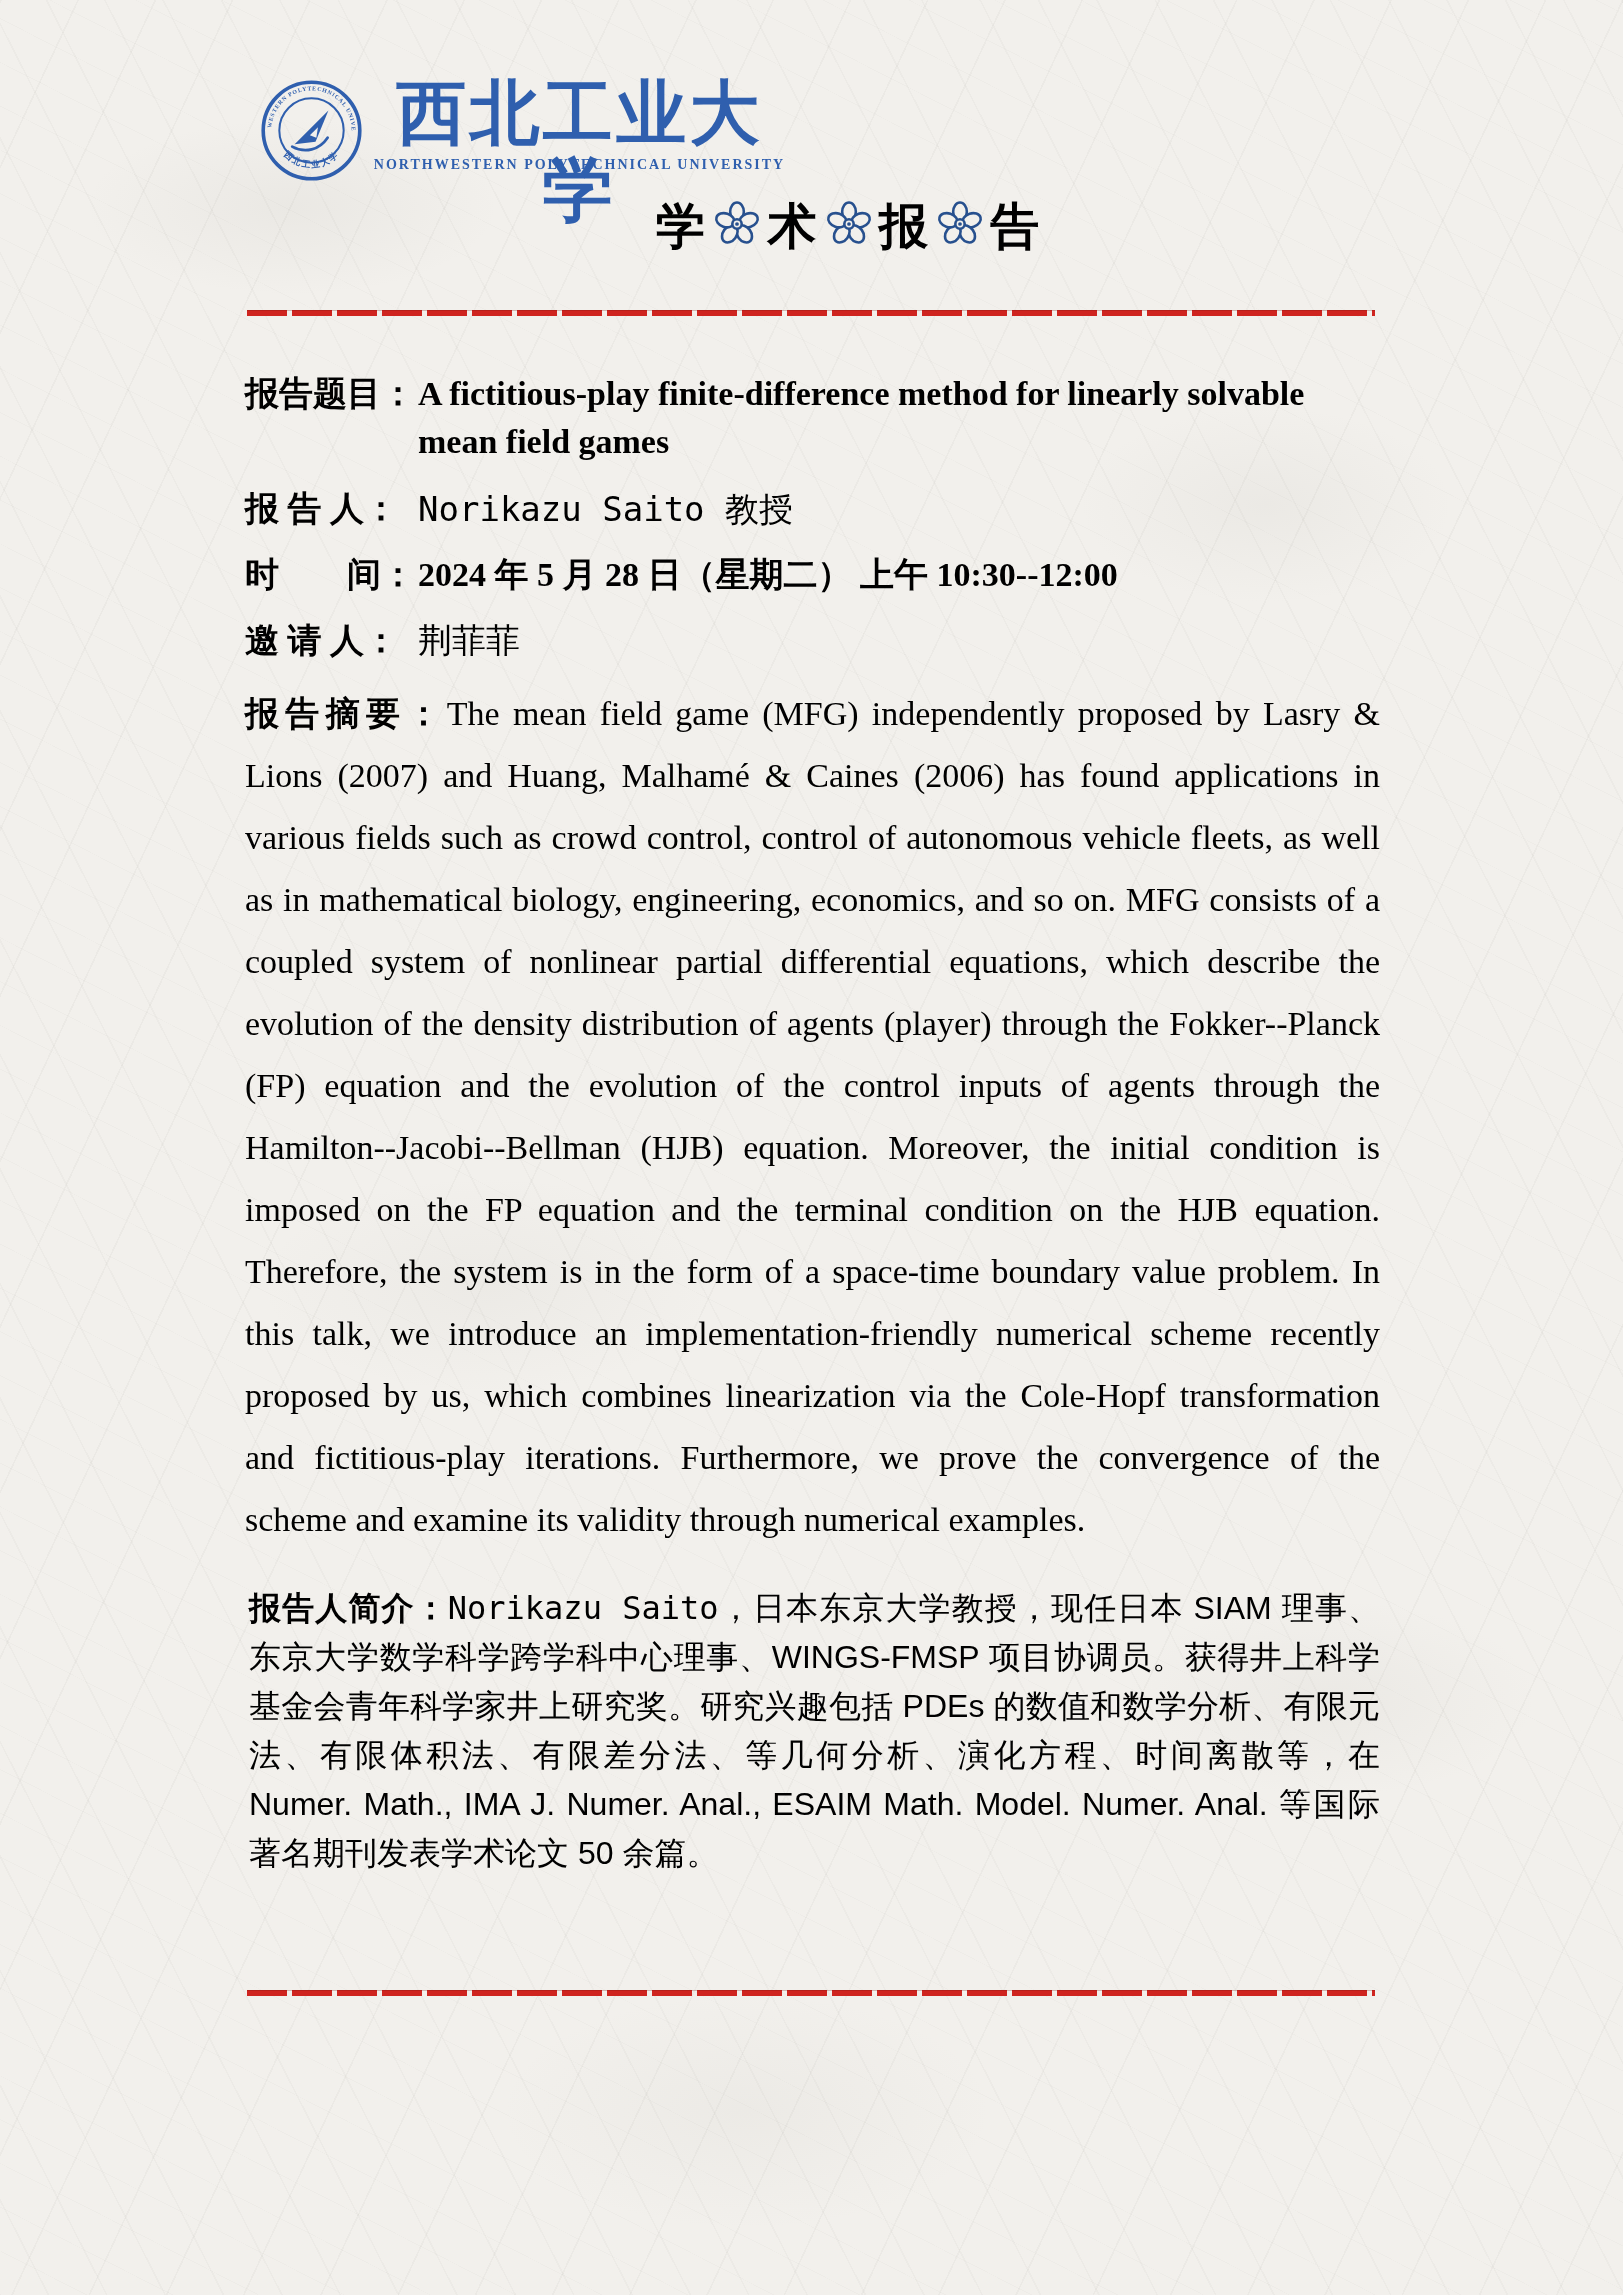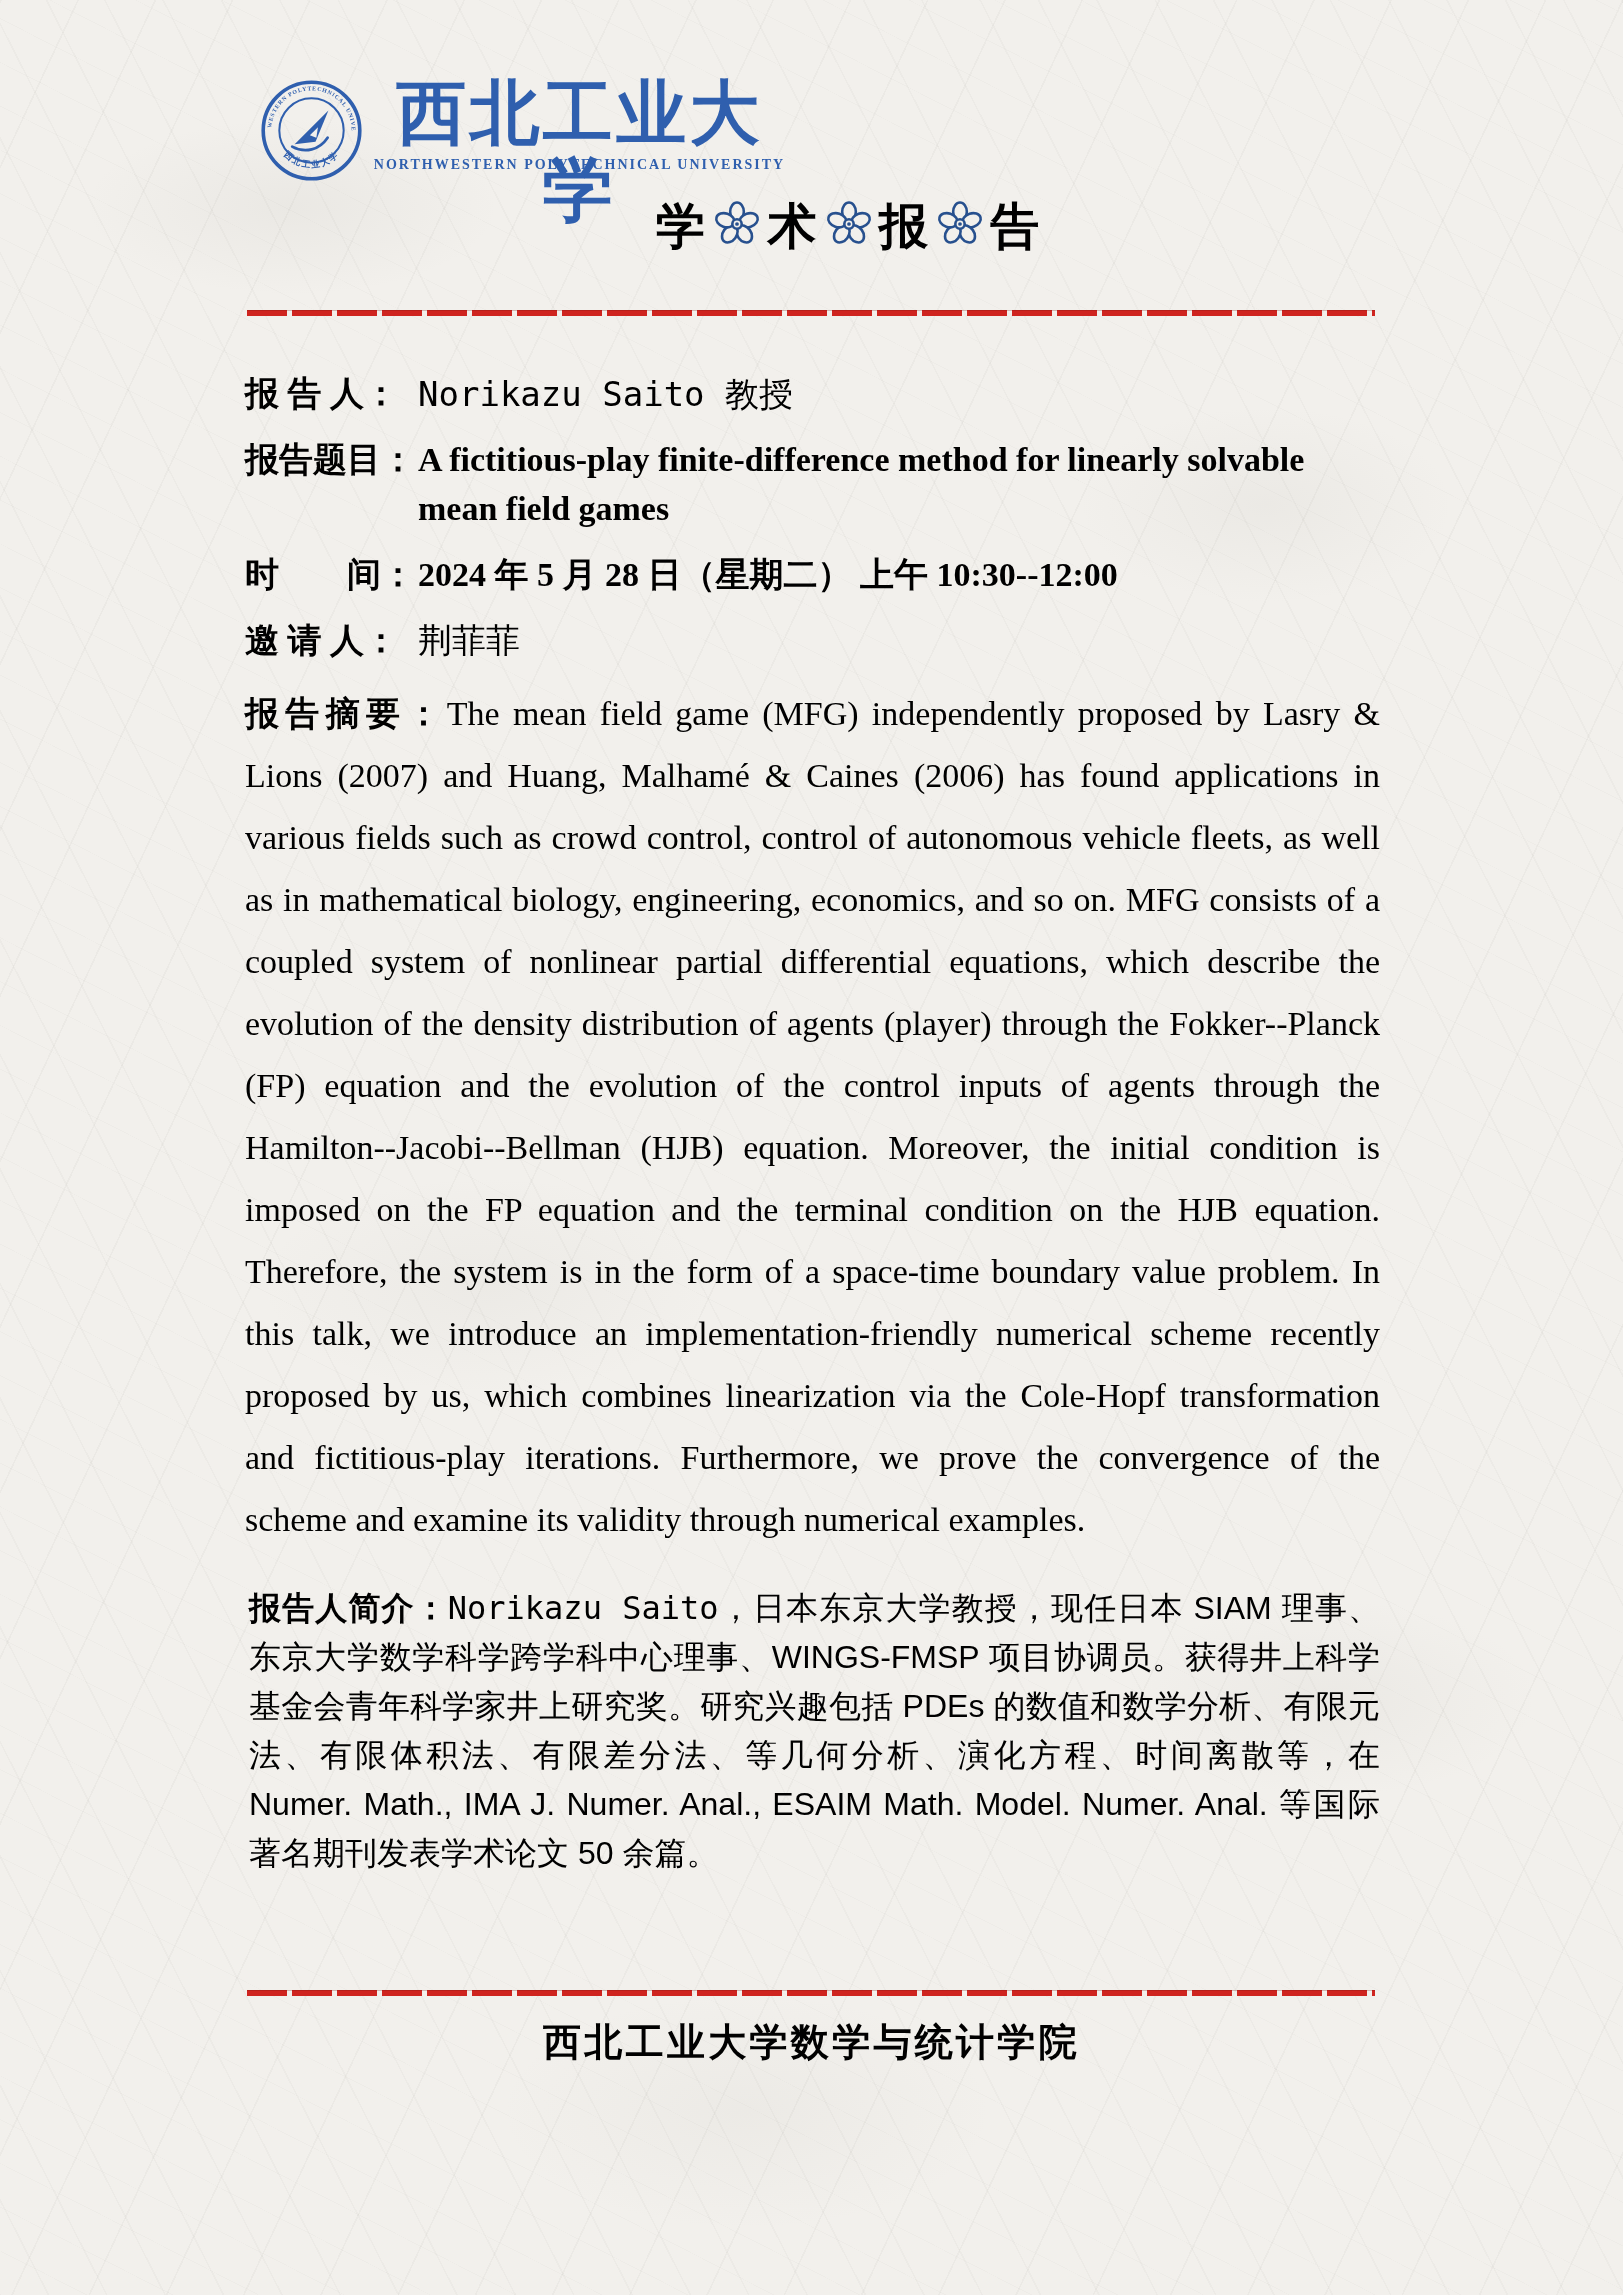--- a/index.html
+++ b/index.html
@@ -141,28 +141,28 @@
       </svg><span class="t-char">术</span><svg class="flower" viewBox="0 0 56 56" width="46" height="46">
         <use href="#flower-sym"></use>
       </svg><span class="t-char">报</span><svg class="flower" viewBox="0 0 56 56" width="46" height="46">
         <use href="#flower-sym"></use>
       </svg><span class="t-char">告</span></h1>
 
   <div class="dash-line dash-top"></div>
 
   <div class="content">
 
+    <div class="detail-row row-topic">
+      <span class="detail-label">报告题目：</span>
+      <span class="detail-value">A fictitious-play finite-difference method for linearly solvable mean field games</span>
+    </div>
+
     <div class="detail-row row-speaker">
       <span class="detail-label">报 告 人：</span>
       <span class="detail-value mono">Norikazu Saito 教授</span>
-    </div>
-
-    <div class="detail-row row-topic">
-      <span class="detail-label">报告题目：</span>
-      <span class="detail-value">A fictitious-play finite-difference method for linearly solvable mean field games</span>
     </div>
 
     <div class="detail-row row-time">
       <span class="detail-label">时　　间：</span>
       <span class="detail-value">2024 年 5 月 28 日（星期二） 上午 10:30--12:00</span>
     </div>
 
 
     <div class="detail-row row-host">
       <span class="detail-label">邀 请 人：</span>
@@ -170,16 +170,15 @@
     </div>
 
     <p class="abstract"><span class="para-label">报告摘要：</span><span>The mean field game (MFG) independently proposed by Lasry &amp; Lions (2007) and Huang, Malhamé &amp; Caines (2006) has found applications in various fields such as crowd control, control of autonomous vehicle fleets, as well as in mathematical biology, engineering, economics, and so on. MFG consists of a coupled system of nonlinear partial differential equations, which describe the evolution of the density distribution of agents (player) through the Fokker--Planck (FP) equation and the evolution of the control inputs of agents through the Hamilton--Jacobi--Bellman (HJB) equation. Moreover, the initial condition is imposed on the FP equation and the terminal condition on the HJB equation. Therefore, the system is in the form of a space-time boundary value problem. In this talk, we introduce an implementation-friendly numerical scheme recently proposed by us, which combines linearization via the Cole-Hopf transformation and fictitious-play iterations. Furthermore, we prove the convergence of the scheme and examine its validity through numerical examples.</span></p>
 
     <p class="bio"><span class="para-label">报告人简介：</span><span class="mono">Norikazu Saito，</span><span>日本东京大学教授，现任日本 SIAM 理事、东京大学数学科学跨学科中心理事、WINGS-FMSP 项目协调员。获得井上科学基金会青年科学家井上研究奖。研究兴趣包括 PDEs 的数值和数学分析、有限元法、有限体积法、有限差分法、等几何分析、演化方程、时间离散等，在 Numer. Math., IMA J. Numer. Anal., ESAIM Math. Model. Numer. Anal. 等国际著名期刊发表学术论文 50 余篇。</span></p>
 
   </div>
 
   <div class="dash-line dash-bottom"></div>
 
-  <div class="footer-dept">西北工业大学数学与统计学院</div>
 
 </div>
 
 
 </body></html>

